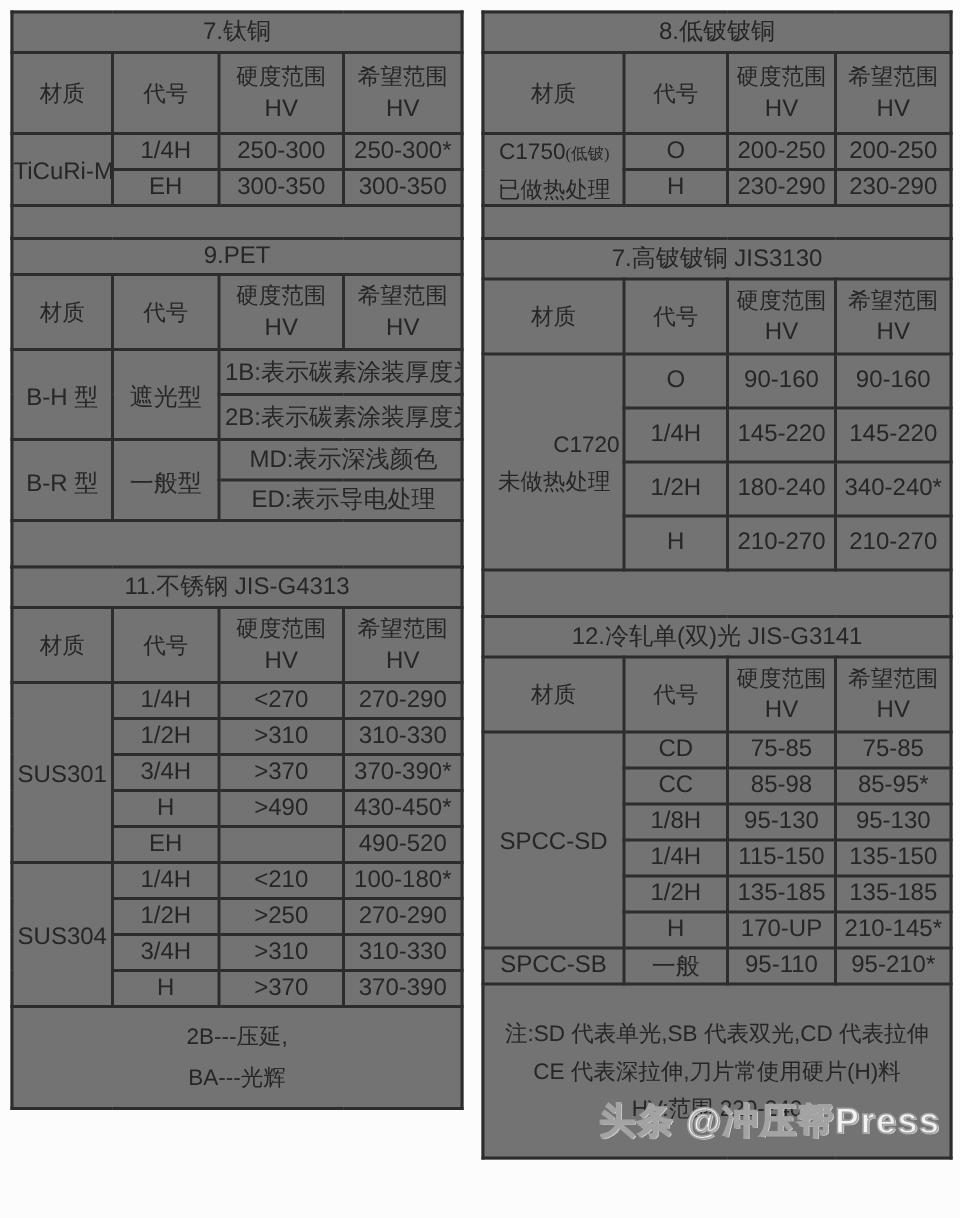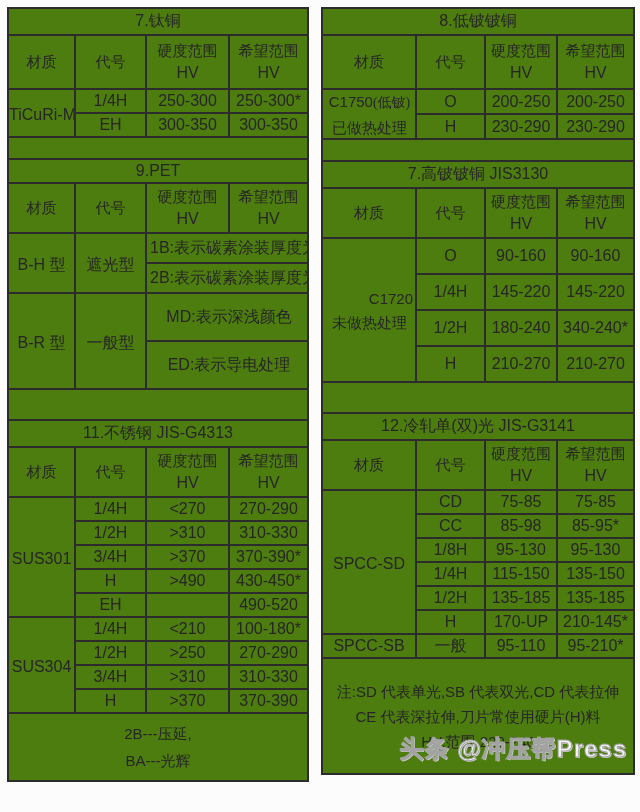--- a/index.html
+++ b/index.html
@@ -11,21 +11,21 @@
   }
   #page { position:relative; width:640px; height:812px; overflow:hidden; }
   .col { position:absolute; top:7px; }
   #col-left  { left:7px;   width:300px; }
   #col-right { left:321px; width:312px; }
 
   table.blk {
     width:100%;
     border-collapse:collapse;
     table-layout:fixed;
-    background:#4d7c0f;
+    background:#737373;
   }
   table.blk + table.blk { margin-top:-2px;padding-left:44px; }
   table.blk td {
     border:2px solid #2c2c2c;
     text-align:center;
     vertical-align:middle;
     font-size:16px;
     color:#262626;
     overflow:hidden;
     white-space:nowrap;
@@ -35,31 +35,31 @@
     padding:2px 4px;
     font-size:15px;
     height:21px;
     color:#1f1f1f;
   }
   tr.head td { height:54px; font-size:15px; }
   tr.head .hv { font-size:16px; margin-top:3px; }
   tr.headS td { height:50px; }
   tr.rA  td { height:24px; }      
   tr.rB  td { height:30px; }      
-  tr.rC  td { height:48px; }      
+  tr.rC  td { height:27px; }      
   tr.rD  td { height:36px; }      
   tr.rE  td { height:24px; }      
   tr.spacer  td { height:22px; border-top:2px solid #2c2c2c; }
   tr.spacer2 td { height:31px; }
 
   td.mat { vertical-align:top; padding-top:4px; }
   td.mat2line { vertical-align:top; text-align:left; padding:3px 2px 0 3px; }
   td.mat2line .line1 { font-size:15px; }
   td.mat2line .line1.center { text-align:right; }
-  td.mat2line .small { font-size:14px;font-family:Liberation Serif, serif; }
+  td.mat2line .small { font-size:11px;font-family:Liberation Serif, serif; }
   td.mat2line .line2 { font-size:15px; margin-top:7px; }
 
   td.note-sm { text-align:left; padding-left:3px; font-size:12px; }
   td.note-lg { text-align:left; padding-left:4px; font-size:16px; }
 
   td.footnote { text-align:left; vertical-align:top; padding:6px 4px; white-space:normal; }
   td.footnote .fline { font-size:15px; line-height:27px; }
   #t11-foot td.footnote { height:64px; }
   #t12-foot td.footnote { height:116px; position:relative; }
   #t12-foot .fline { line-height:25px; }

